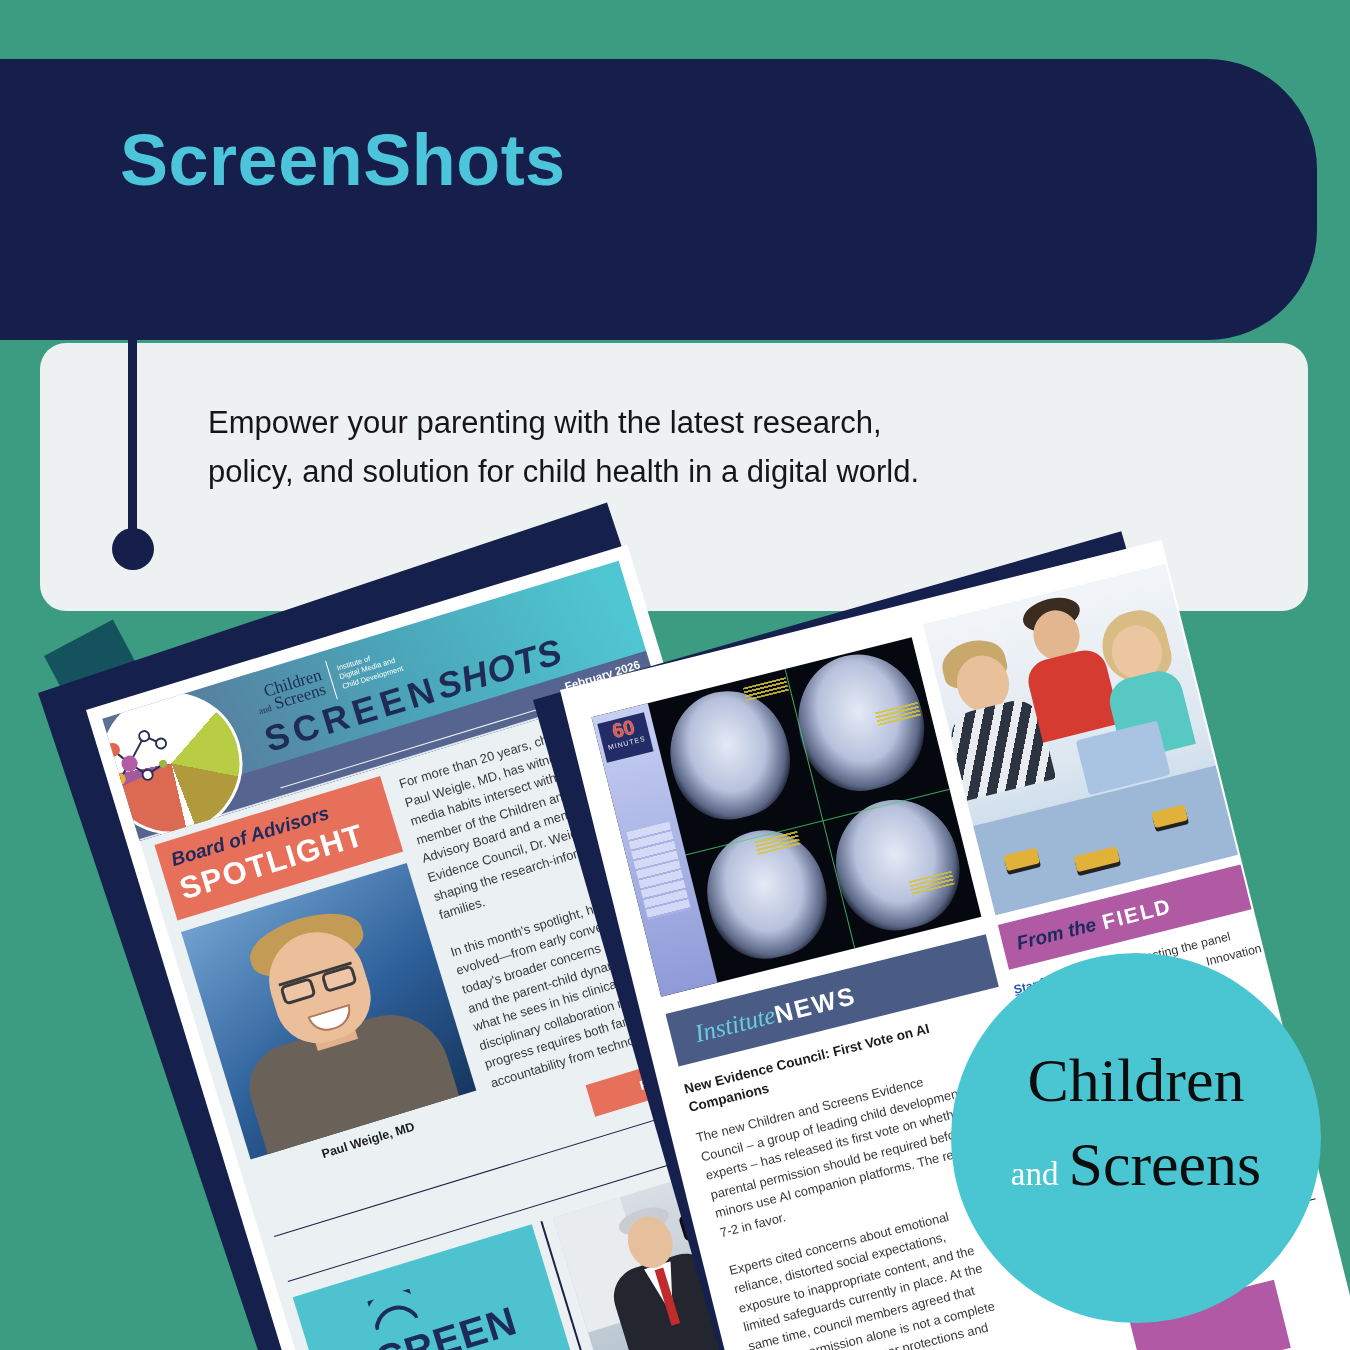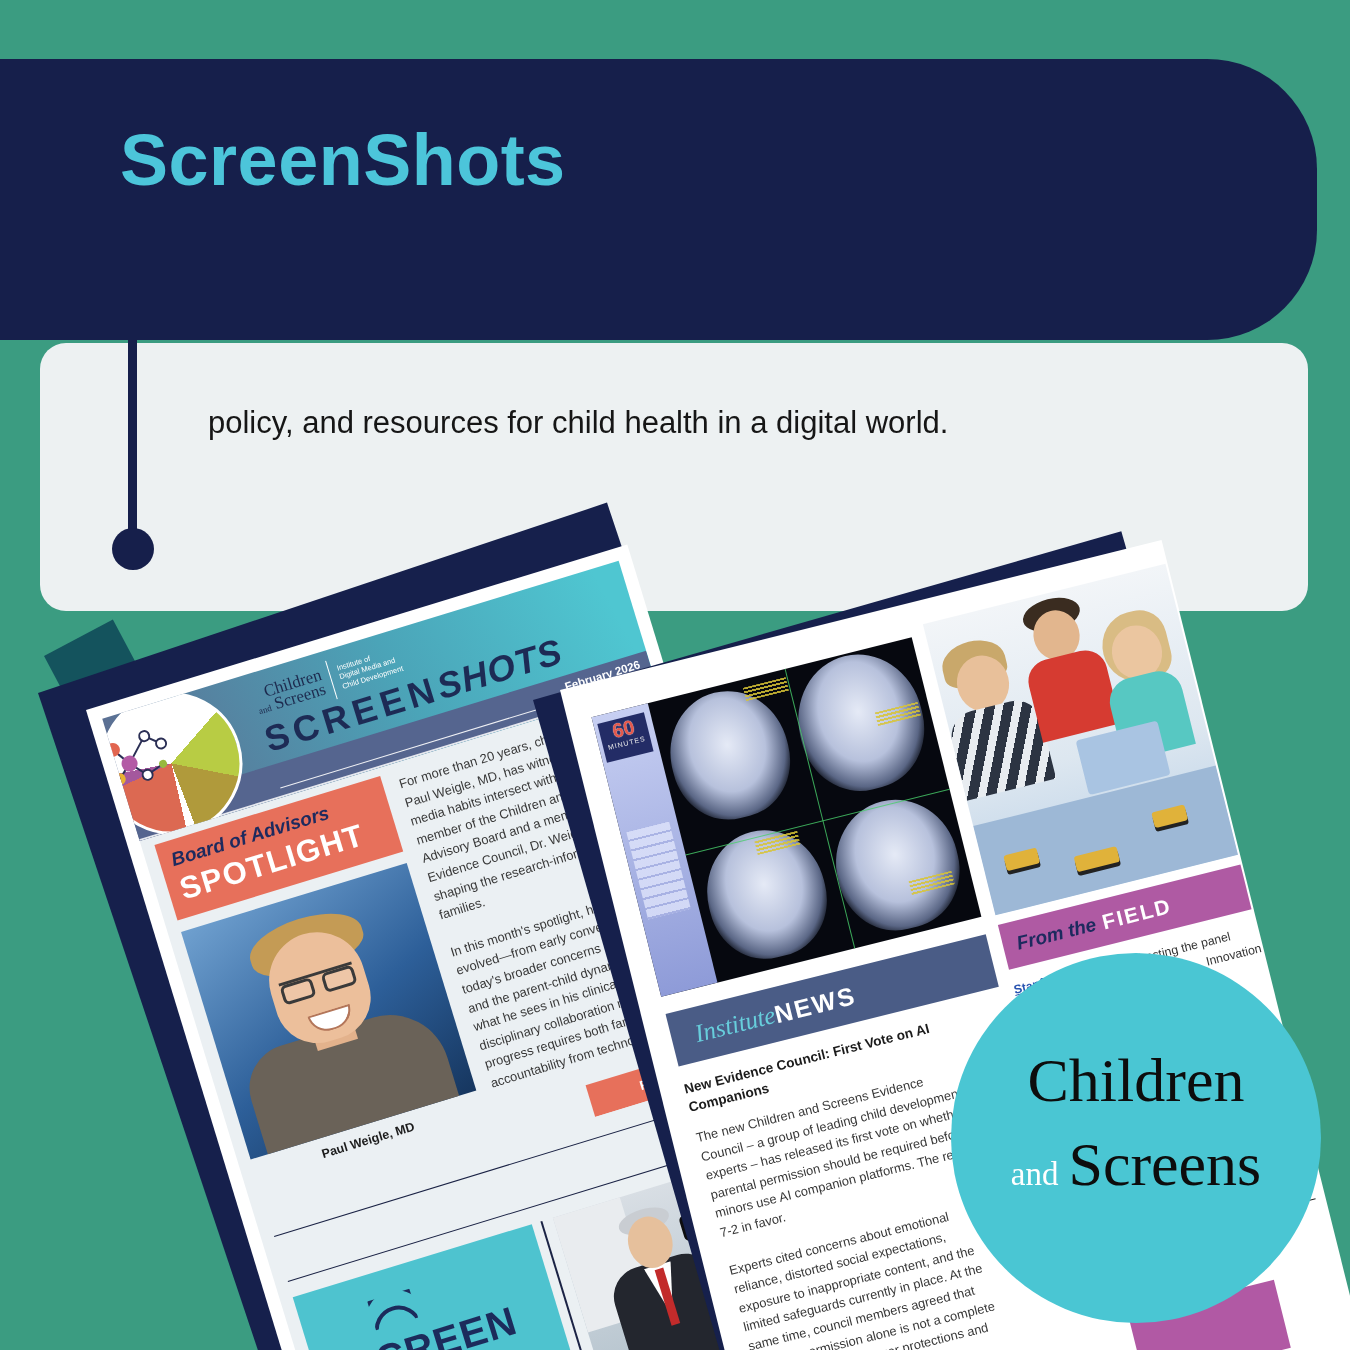--- a/index.html
+++ b/index.html
@@ -167,21 +167,22 @@
 <body>
 
 <div id="canvas">
 
   <div class="header">
     <div class="title">ScreenShots</div>
   </div>
 
   <div class="intro">
     <div class="lines">
-        <div class="tline">policy, and resources for child health in a digital world.</div>
+        <div class="tline">Empower your parenting with the latest research,</div>
+        <div class="tline">policy, and solution for child health in a digital world.</div>
       </div>
   </div>
 
   <div class="vline"></div>
   <div class="vdot"></div>
 
   <div class="teal-shadow"></div>
   <div class="backing left"></div>
 
   <div class="page" id="left-page">

